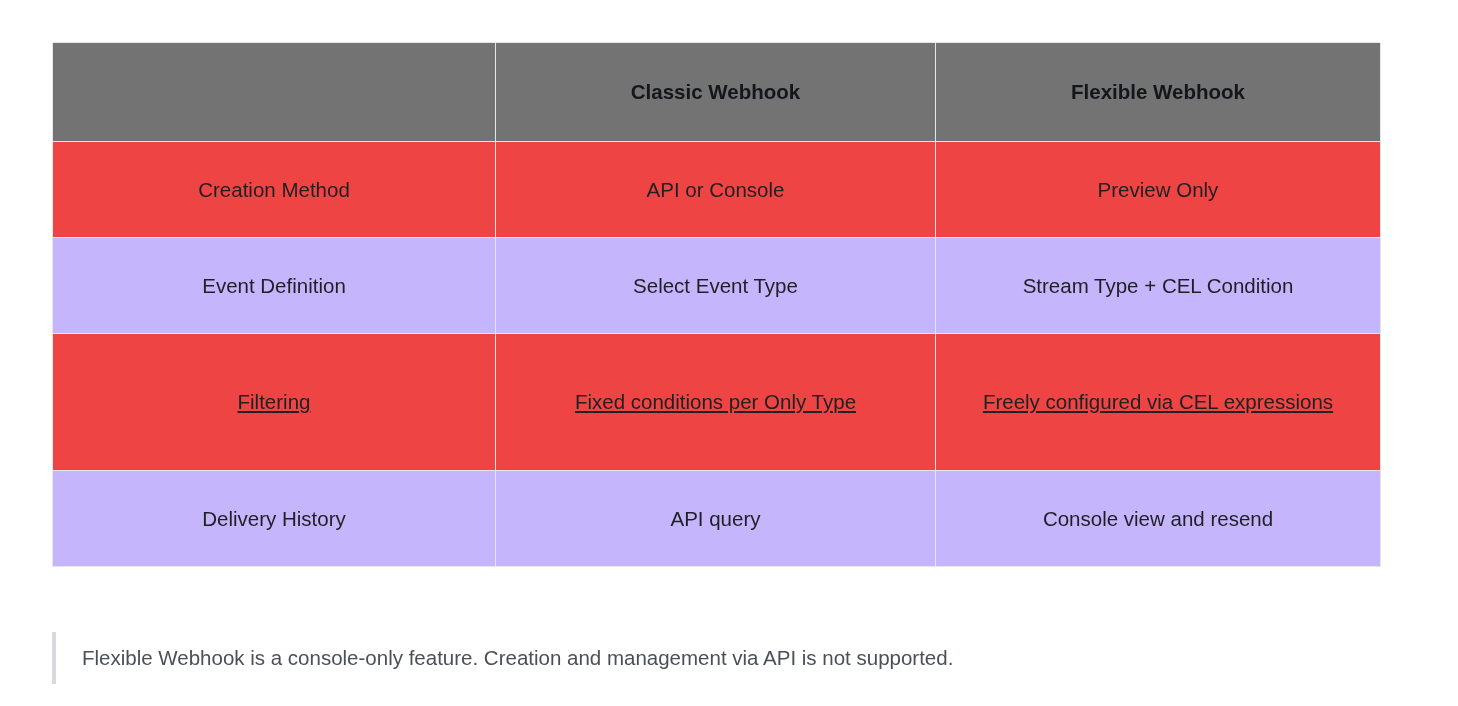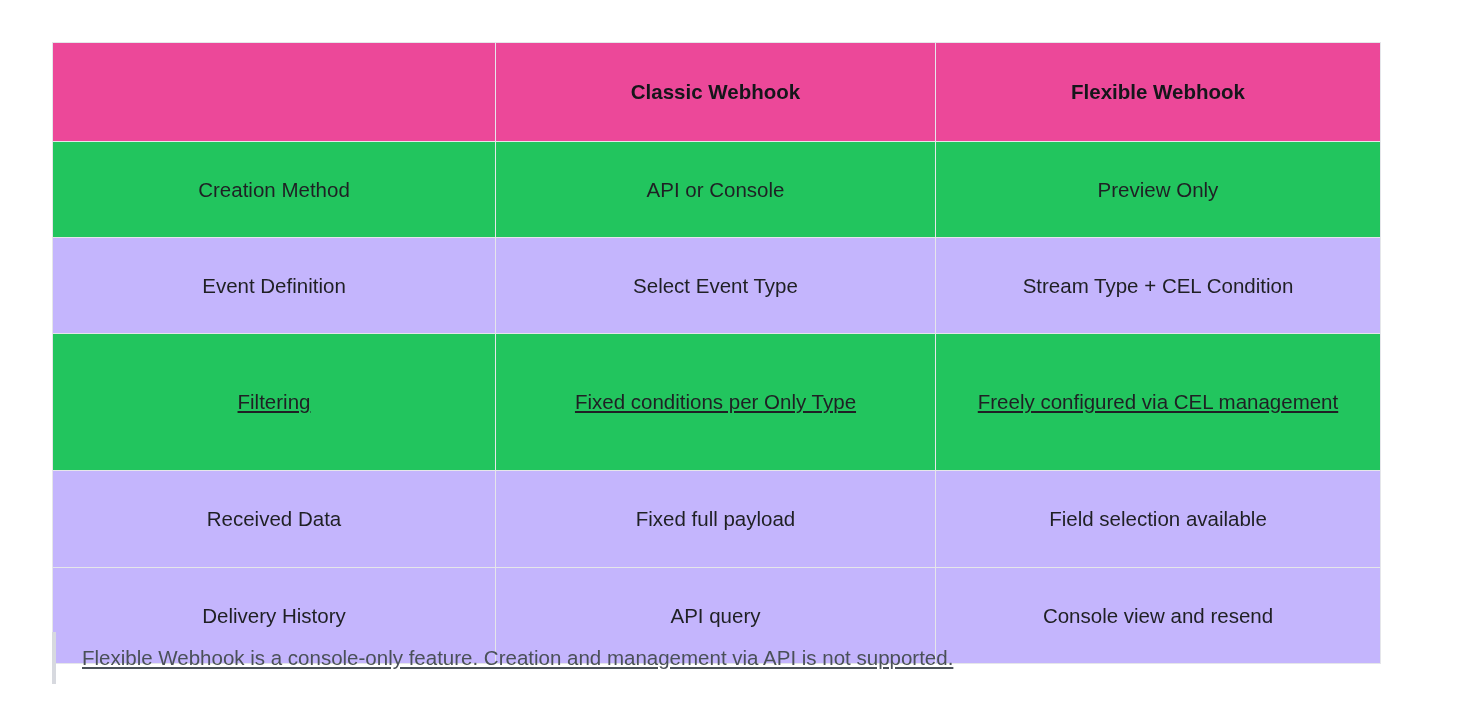--- a/index.html
+++ b/index.html
@@ -42,27 +42,27 @@
     border: 1px solid #e5e6ea;
     text-align: center;
     vertical-align: middle;
     padding: 10px 18px;
     font-size: 20.5px;
     line-height: 1.85;
     color: #1f2024;
     font-weight: 400;
   }
   table.compare thead th {
-    background: #ec4899;
+    background: #737373;
     font-weight: bold;
     height: 78px;
     color: #15161a;
   }
   table.compare tbody tr.row-odd td {
-    background: #22c55e;
+    background: #ef4444;
   }
   table.compare tbody tr.row-even td {
     background: #c4b5fd;
   }
   table.compare tbody tr.r1 td { height: 75px; }
   table.compare tbody tr.r2 td { height: 75px; }
   table.compare tbody tr.r3 td { height: 116px; text-decoration: underline; }
   table.compare tbody tr.r4 td { height: 76px; }
   table.compare tbody tr.r5 td { height: 75px; }
   table.compare tbody tr.r6 td { height: 75px; }
@@ -81,21 +81,20 @@
     min-height: 52px;
     background: #d7d9df;
     flex: 0 0 4px;
   }
   .note-text {
     padding-left: 26px;
     font-size: 20.5px;
     line-height: 52px;
     color: #4a5058;
     white-space: nowrap;
-    text-decoration: underline;
   }
 </style>
 </head>
 <body>
 
 <div class="page">
 
   <div class="table-wrap">
     <table class="compare">
       <colgroup>
@@ -117,26 +116,21 @@
           <td>Preview Only</td>
         </tr>
         <tr class="row-even r2">
           <td>Event Definition</td>
           <td>Select Event Type</td>
           <td>Stream Type + CEL Condition</td>
         </tr>
         <tr class="row-odd r3">
           <td>Filtering</td>
           <td>Fixed conditions per Only Type</td>
-          <td>Freely configured via CEL management</td>
-        </tr>
-        <tr class="row-even r4">
-          <td>Received Data</td>
-          <td>Fixed full payload</td>
-          <td>Field selection available</td>
+          <td>Freely configured via CEL expressions</td>
         </tr>
         <tr class="row-even r6">
           <td>Delivery History</td>
           <td>API query</td>
           <td>Console view and resend</td>
         </tr>
       </tbody>
     </table>
   </div>
 

